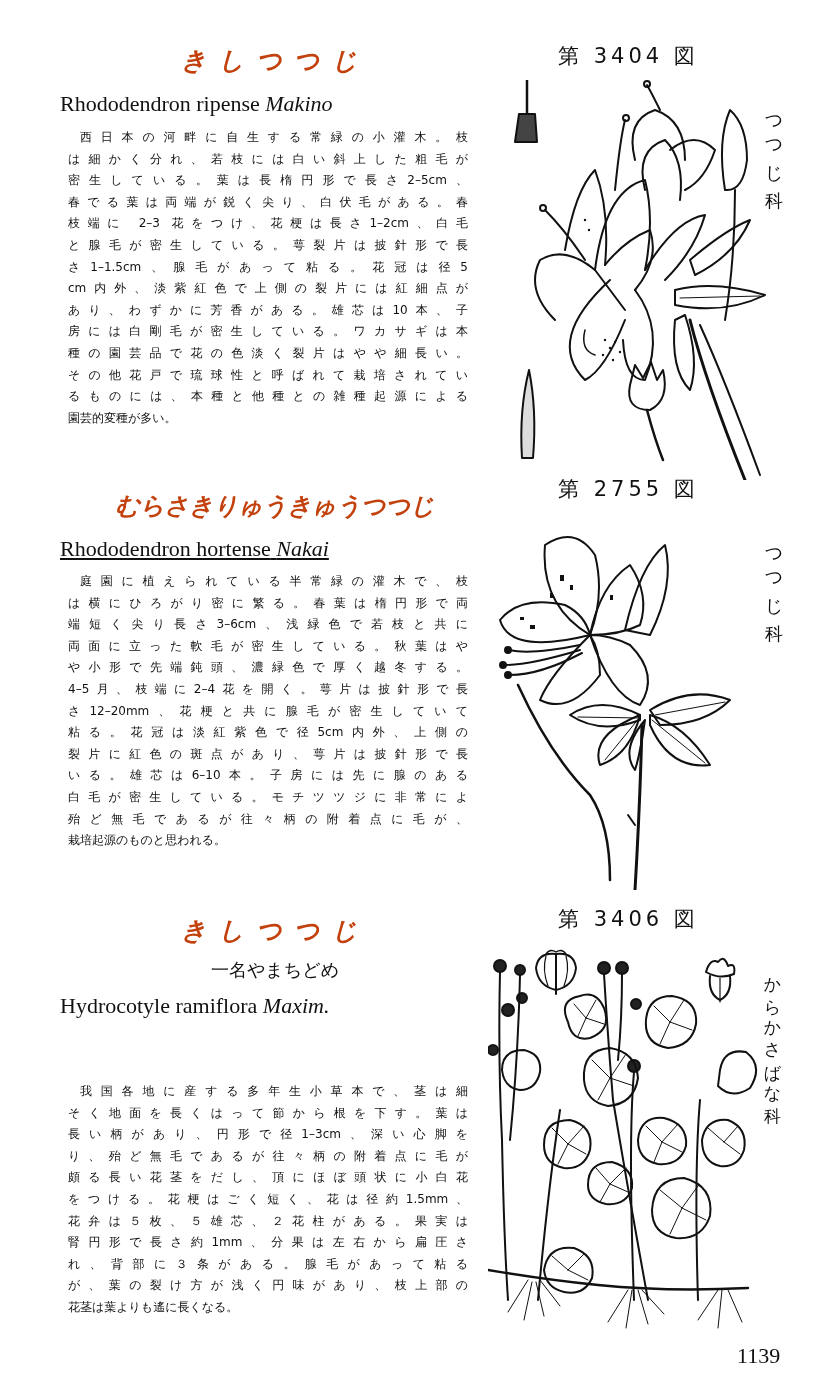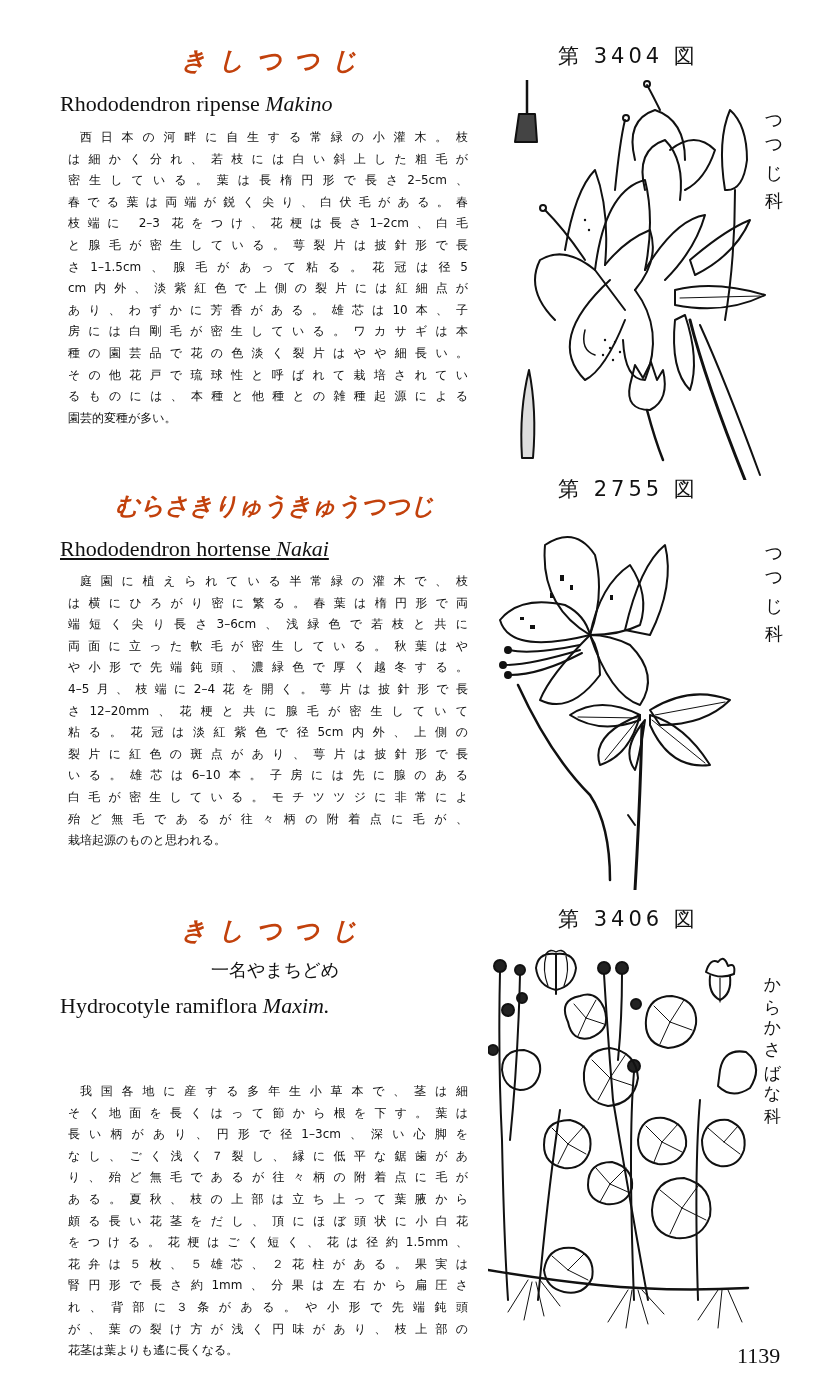--- a/index.html
+++ b/index.html
@@ -167,28 +167,26 @@
 <div class="entry-title title-spaced" style="top:914px;">きしつつじ</div>
 <div class="alias" style="top:958px;">一名やまちどめ</div>
 <div class="latin" style="top:993px;">
   <span>Hydrocotyle ramiflora</span>
   <i>Maxim.</i>
 </div>
 <div class="body-text" style="top:1081px;">
   <span class="line first">我国各地に産する多年生小草本で、茎は細</span>
   <span class="line">そく地面を長くはって節から根を下す。葉は</span>
   <span class="line">長い柄があり、円形で径1–3cm、深い心脚を</span>
-  <span class="line">なし、ごく浅く７裂し、縁に低平な鋸歯があ</span>
   <span class="line">り、殆ど無毛であるが往々柄の附着点に毛が</span>
-  <span class="line">ある。夏秋、枝の上部は立ち上って葉腋から</span>
   <span class="line">頗る長い花茎をだし、頂にほぼ頭状に小白花</span>
   <span class="line">をつける。花梗はごく短く、花は径約1.5mm、</span>
   <span class="line">花弁は５枚、５雄芯、２花柱がある。果実は</span>
   <span class="line">腎円形で長さ約1mm、分果は左右から扁圧さ</span>
-  <span class="line">れ、背部に３条がある。や小形で先端鈍頭</span>
+  <span class="line">れ、背部に３条がある。腺毛があって粘る</span>
   <span class="line">が、葉の裂け方が浅く円味があり、枝上部の</span>
   <span class="line last">花茎は葉よりも遙に長くなる。</span>
 </div>
 <div class="fig-label" style="left:558px; top:905px;">第 3406 図</div>
 <div class="family" style="left:762px; top:966px; font-size:17px; letter-spacing:2px;">からかさばな科</div>
 
 <svg class="illus" style="left:488px; top:940px;" width="270" height="390" viewBox="0 0 270 390" fill="none" stroke="#111" stroke-width="2" stroke-linejoin="round" stroke-linecap="round">
 
   <path d="M48 28 Q50 12 68 14 Q86 12 88 28 Q86 46 68 50 Q50 46 48 28 Z"></path>
   <line x1="68" y1="14" x2="68" y2="54"></line>

